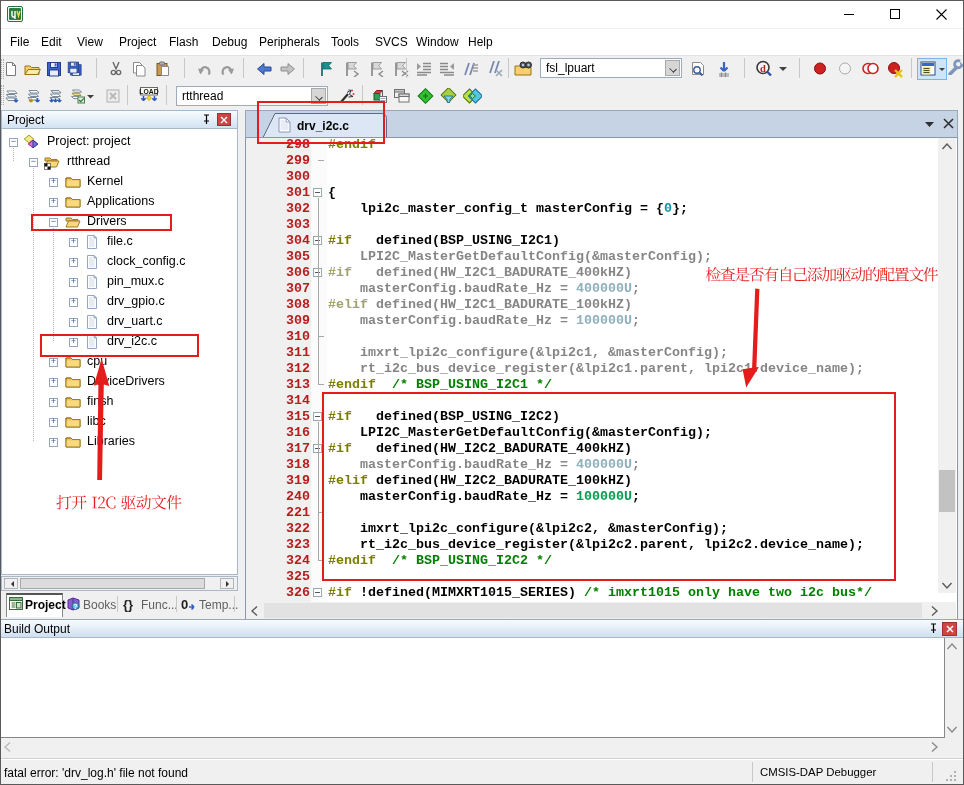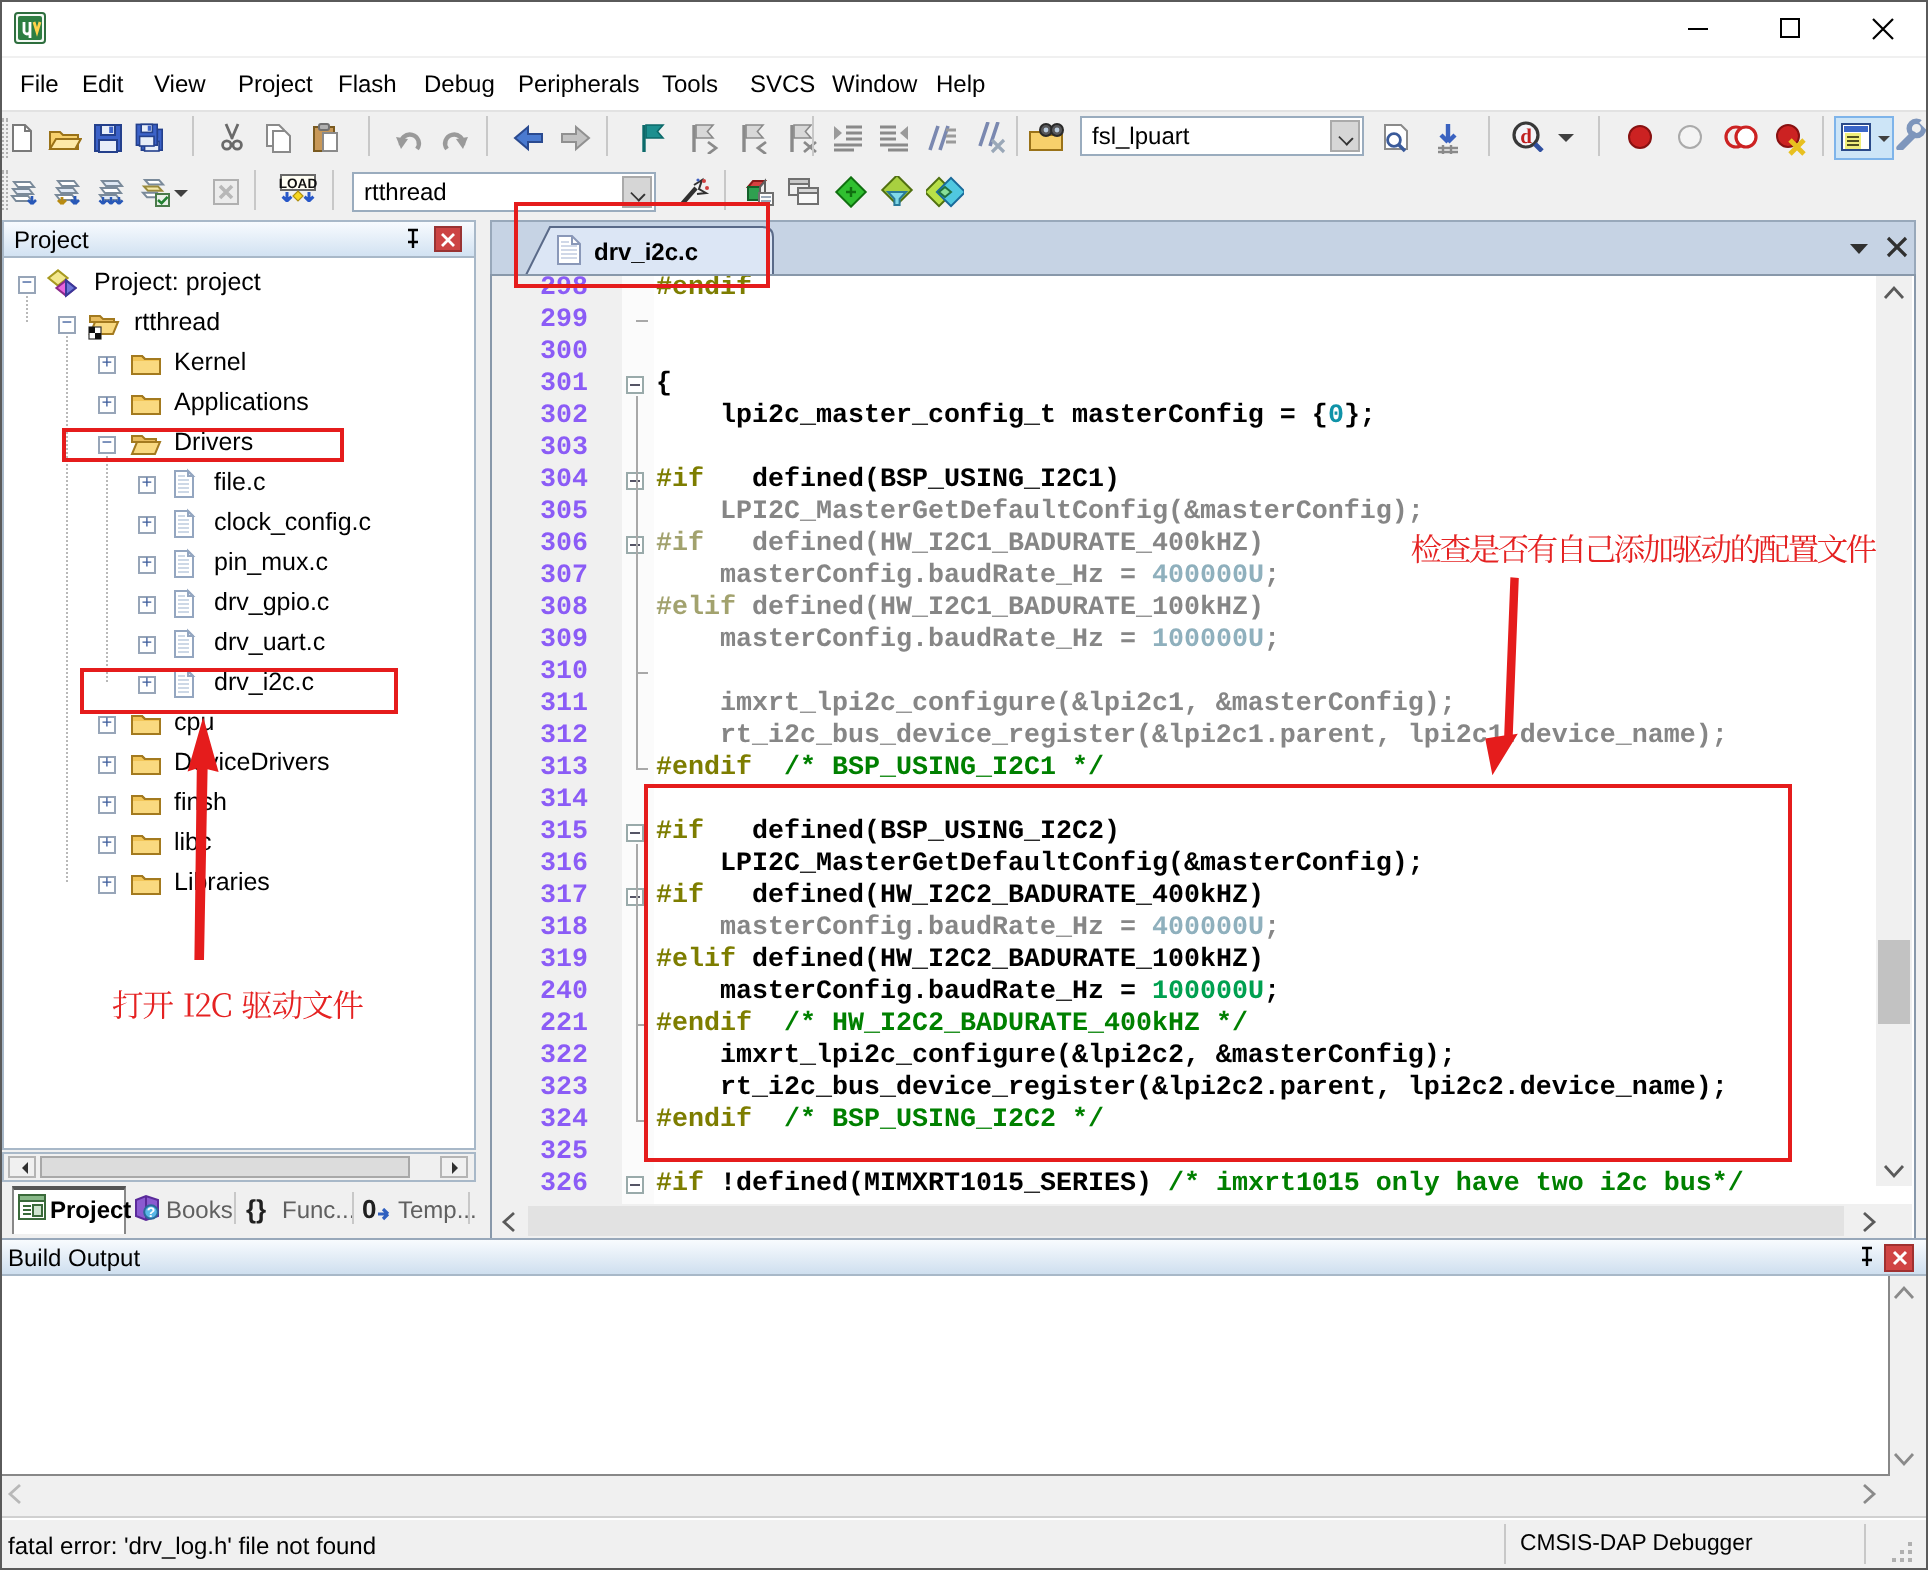--- a/index.html
+++ b/index.html
@@ -34,21 +34,21 @@
 
 #pscroll { left:1px; top:576px; width:237px; height:15px; background:#f0f0f0; border:1px solid #a8b8c8; border-top:1px solid #a8b8c8; }
 
 #ptabs { left:0; top:592px; width:238px; height:26px; background:#f0f0f0; font-size:12px; }
 
 #tabbar { left:245px; top:110px; width:713px; height:27px; background:#c6d3e4; border:1px solid #98a8ba; border-bottom:none; }
 #tab1lab { position:absolute; left:51px; top:8px; font-size:12px; font-weight:bold; color:#000; }
 #edframe { left:245px; top:137px; width:713px; height:483px; background:#fff; border:1px solid #8898aa; }
 #gutter { position:absolute; left:246px; top:138px; width:65px; height:464px; background:#f0f0f0; }
 #foldstrip { position:absolute; left:311px; top:138px; width:16px; height:464px; background:#fbfbfb; }
-.ln { position:absolute; left:229px; width:65px; text-align:right; font-family:"Liberation Mono",monospace; font-size:13.34px; line-height:16px; color:#8b5cf6; font-weight:bold; }
+.ln { position:absolute; left:245px; width:65px; text-align:right; font-family:"Liberation Mono",monospace; font-size:13.34px; line-height:16px; color:#b91c1c; font-weight:bold; }
 .cl { position:absolute; left:328px; font-family:"Liberation Mono",monospace; font-size:13.34px; line-height:16px; color:#000; white-space:pre; font-weight:bold; }
 .fbox { position:absolute; left:313px; width:9px; height:9px; background:#fff; border:1px solid #9aa; }
 .fbox:after { content:""; position:absolute; left:1px; top:3px; width:5px; height:1px; background:#556; }
 
 .sb-btn { position:absolute; background:#f0f0f0; border:1px solid #b4b4b4; }
 .arr { width:0; height:0; position:absolute; }
 #bohdr { left:0; top:619px; width:964px; height:19px; background:linear-gradient(#f8fbfe,#cfdfEF); border-top:1px solid #98a8ba; border-bottom:1px solid #a8b8c8; font-size:12px; padding:2px 0 0 4px; color:#000; }
 #bocontent { left:0; top:638px; width:945px; height:100px; background:#fff; border:1px solid #888; border-top:none; }
 #statusbar { left:0; top:758px; width:964px; height:27px; background:#f0f0f0; border-top:1px solid #d0d0d0; font-size:12px; color:#000; }
 .red { position:absolute; border:2px solid #e51c1c; }
@@ -560,21 +560,20 @@
 <div class="cl" style="top:312.5px"><i style="color:#868686">&nbsp;&nbsp;&nbsp;&nbsp;masterConfig.baudRate_Hz&nbsp;=&nbsp;</i><i style="color:#8fb0bd">100000U</i><i style="color:#868686">;</i></div>
 <div class="cl" style="top:344.5px"><i style="color:#868686">&nbsp;&nbsp;&nbsp;&nbsp;imxrt_lpi2c_configure(&amp;lpi2c1,&nbsp;&amp;masterConfig);</i></div>
 <div class="cl" style="top:360.5px"><i style="color:#868686">&nbsp;&nbsp;&nbsp;&nbsp;rt_i2c_bus_device_register(&amp;lpi2c1.parent,&nbsp;lpi2c1.device_name);</i></div>
 <div class="cl" style="top:376.5px"><i style="color:#7d7d00">#endif</i><i>&nbsp;&nbsp;</i><i style="color:#008000">/*&nbsp;BSP_USING_I2C1&nbsp;*/</i></div>
 <div class="cl" style="top:408.5px"><i style="color:#7d7d00">#if</i><i>&nbsp;&nbsp;&nbsp;defined(BSP_USING_I2C2)</i></div>
 <div class="cl" style="top:424.5px"><i>&nbsp;&nbsp;&nbsp;&nbsp;LPI2C_MasterGetDefaultConfig(&amp;masterConfig);</i></div>
 <div class="cl" style="top:440.5px"><i style="color:#7d7d00">#if</i><i>&nbsp;&nbsp;&nbsp;defined(HW_I2C2_BADURATE_400kHZ)</i></div>
 <div class="cl" style="top:456.5px"><i style="color:#868686">&nbsp;&nbsp;&nbsp;&nbsp;masterConfig.baudRate_Hz&nbsp;=&nbsp;</i><i style="color:#8fb0bd">400000U</i><i style="color:#868686">;</i></div>
 <div class="cl" style="top:472.5px"><i style="color:#7d7d00">#elif</i><i>&nbsp;defined(HW_I2C2_BADURATE_100kHZ)</i></div>
 <div class="cl" style="top:488.5px"><i>&nbsp;&nbsp;&nbsp;&nbsp;masterConfig.baudRate_Hz&nbsp;=&nbsp;</i><i style="color:#00a050">100000U</i><i>;</i></div>
-<div class="cl" style="top:504.5px"><i style="color:#7d7d00">#endif</i><i>&nbsp;&nbsp;</i><i style="color:#008000">/*&nbsp;HW_I2C2_BADURATE_400kHZ&nbsp;*/</i></div>
 <div class="cl" style="top:520.5px"><i>&nbsp;&nbsp;&nbsp;&nbsp;imxrt_lpi2c_configure(&amp;lpi2c2,&nbsp;&amp;masterConfig);</i></div>
 <div class="cl" style="top:536.5px"><i>&nbsp;&nbsp;&nbsp;&nbsp;rt_i2c_bus_device_register(&amp;lpi2c2.parent,&nbsp;lpi2c2.device_name);</i></div>
 <div class="cl" style="top:552.5px"><i style="color:#7d7d00">#endif</i><i>&nbsp;&nbsp;</i><i style="color:#008000">/*&nbsp;BSP_USING_I2C2&nbsp;*/</i></div>
 <div class="cl" style="top:584.5px"><i style="color:#7d7d00">#if</i><i>&nbsp;!defined(MIMXRT1015_SERIES)&nbsp;</i><i style="color:#008000">/*&nbsp;imxrt1015&nbsp;only&nbsp;have&nbsp;two&nbsp;i2c&nbsp;bus*/</i></div>
 <div class="fbox" style="top:188.0px"></div>
 <div class="fbox" style="top:236.0px"></div>
 <div class="fbox" style="top:268.0px"></div>
 <div class="fbox" style="top:412.0px"></div>
 <div class="fbox" style="top:444.0px"></div>
 <div class="fbox" style="top:588.0px"></div>

